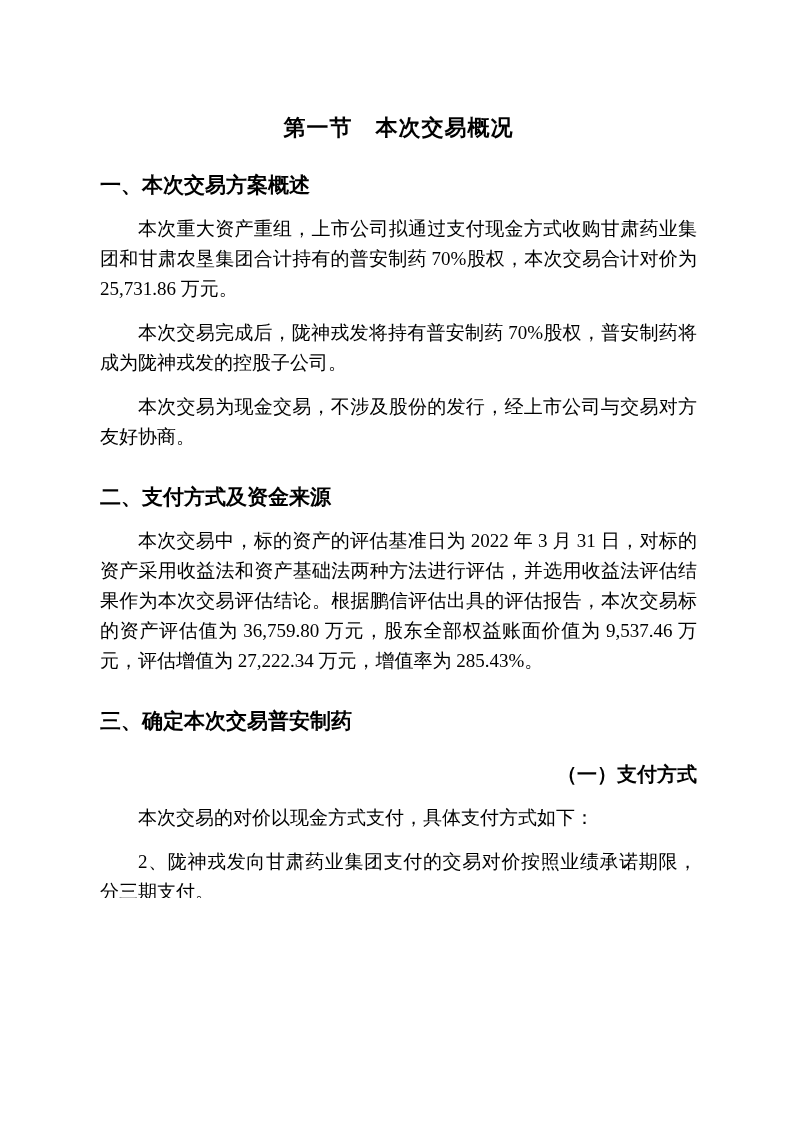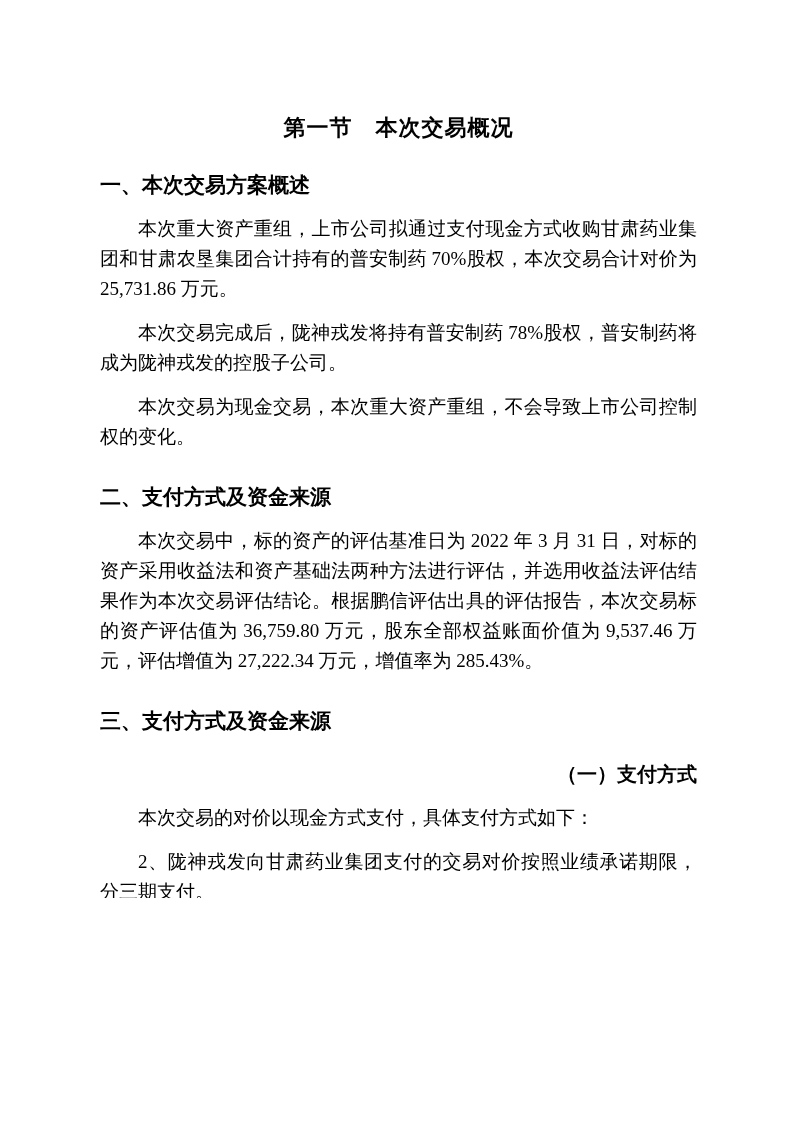--- a/index.html
+++ b/index.html
@@ -73,30 +73,30 @@
 
 <div class="page">
   <div class="content">
 
     <div class="doc-title">第一节　本次交易概况</div>
 
     <div class="sec-heading">一、本次交易方案概述</div>
 
     <p class="para first-after-heading">本次重大资产重组，上市公司拟通过支付现金方式收购甘肃药业集团和甘肃农垦集团合计持有的普安制药 70%股权，本次交易合计对价为 25,731.86 万元。</p>
 
-    <p class="para">本次交易完成后，陇神戎发将持有普安制药 78%股权，普安制药将成为陇神戎发的控股子公司。</p>
+    <p class="para">本次交易完成后，陇神戎发将持有普安制药 70%股权，普安制药将成为陇神戎发的控股子公司。</p>
 
-    <p class="para">本次交易为现金交易，本次重大资产重组，不会导致上市公司控制权的变化。</p>
+    <p class="para">本次交易为现金交易，不涉及股份的发行，经上市公司与交易对方友好协商。</p>
 
     <div class="sec-heading gap-before-section">二、支付方式及资金来源</div>
 
     <p class="para first-after-heading">本次交易中，标的资产的评估基准日为 2022 年 3 月 31 日，对标的资产采用收益法和资产基础法两种方法进行评估，并选用收益法评估结果作为本次交易评估结论。根据鹏信评估出具的评估报告，本次交易标的资产评估值为 36,759.80 万元，股东全部权益账面价值为 9,537.46 万元，评估增值为 27,222.34 万元，增值率为 285.43%。</p>
 
 
-    <div class="sec-heading gap-before-section">三、支付方式及资金来源</div>
+    <div class="sec-heading gap-before-section">三、确定本次交易普安制药</div>
 
     <div class="sub-heading">（一）支付方式</div>
 
     <p class="para first-after-heading">本次交易的对价以现金方式支付，具体支付方式如下：</p>
 
 
     <p class="para">2、陇神戎发向甘肃药业集团支付的交易对价按照业绩承诺期限，分三期支付。</p>
 
   </div>
 

